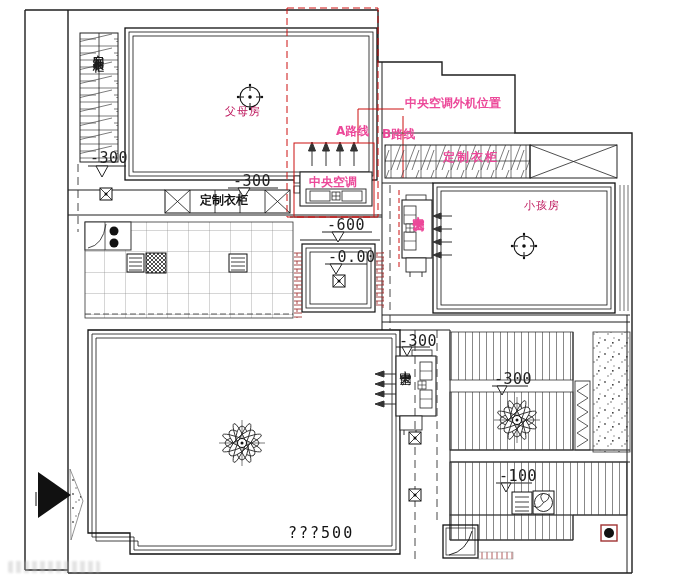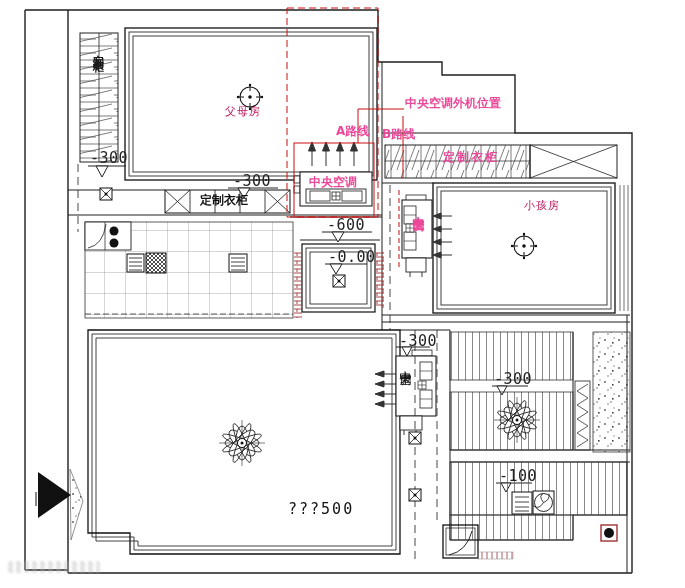--- a/index.html
+++ b/index.html
@@ -306,16 +306,16 @@
 <div class="lbl red ann" style="left:382px;top:128px;">B路线</div>
 
 <div class="lbl lvl" style="left:90px;top:151px;">-300</div>
 <div class="lbl lvl" style="left:233px;top:174px;">-300</div>
 <div class="lbl lvl" style="left:327px;top:218px;">-600</div>
 <div class="lbl lvl" style="left:328px;top:250px;text-align:right;">-0.00</div>
 <div class="lbl lvl" style="left:399px;top:334px;">-300</div>
 <div class="lbl lvl" style="left:494px;top:372px;">-300</div>
 <div class="lbl lvl" style="left:499px;top:469px;">-100</div>
 
-<div class="lbl dim" style="left:288px;top:502px;">???500</div>
+<div class="lbl dim" style="left:288px;top:526px;">???500</div>
 
 <div class="watermark"></div>
 </div>
 
 </body></html>

